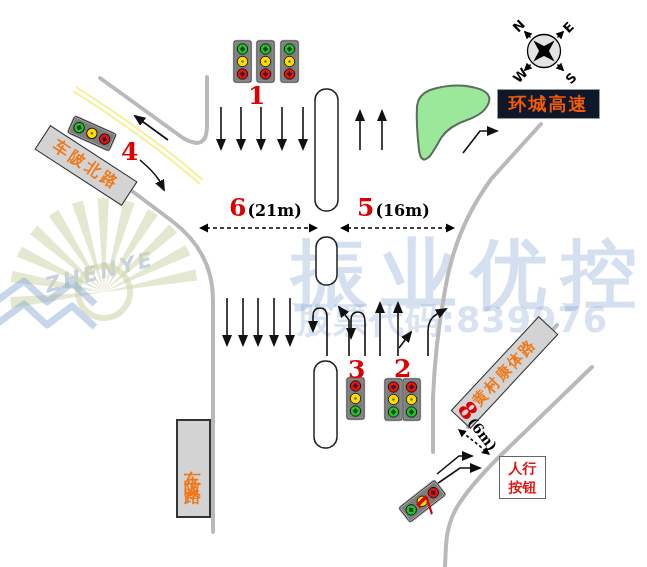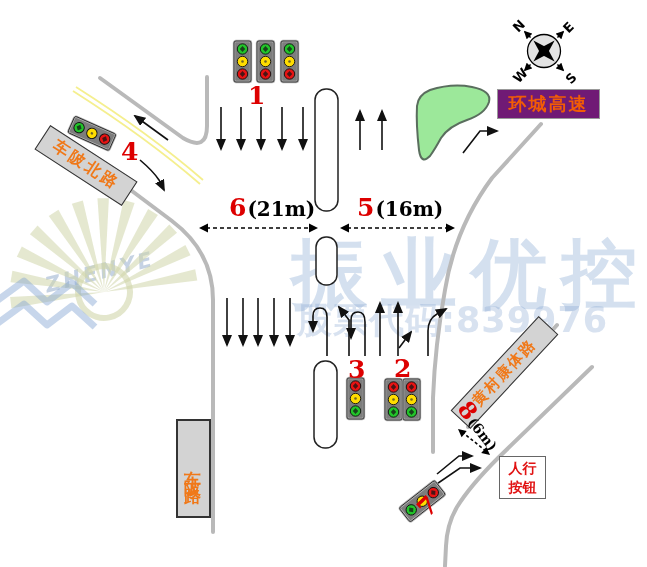--- a/index.html
+++ b/index.html
@@ -3,32 +3,32 @@
 <meta charset="utf-8">
 <style>
   html,body{margin:0;padding:0;background:#fff;}
   #stage{position:relative;width:647px;height:567px;background:#fff;overflow:hidden;
          font-family:"DejaVu Sans","Liberation Sans",sans-serif;}
   #stage > svg{position:absolute;left:0;top:0;z-index:2;}
   .txt{position:absolute;white-space:nowrap;z-index:3;line-height:1;}
   .num{font-family:"DejaVu Serif","Liberation Serif",serif;font-weight:bold;
        color:var(--number_red);font-size:25px;}
   .meas{font-family:"DejaVu Serif","Liberation Serif",serif;font-weight:bold;
-        color:#000;font-size:20px;}
+        color:#000;font-size:16px;}
   .numgrp{display:flex;align-items:baseline;gap:1px;}
   .roadlbl{position:absolute;display:flex;align-items:center;justify-content:center;
            background:#d3d3d3;border:1.5px solid #333;color:var(--label_orange);
            font-weight:bold;z-index:3;}
   #lbl-chebei-north{left:34px;top:151px;width:102px;height:27px;transform:rotate(33deg);
                     font-size:16px;letter-spacing:3px;}
   #lbl-huangcun{left:440px;top:359px;width:127px;height:25px;transform:rotate(-47deg);
                 font-size:15px;letter-spacing:2px;}
   #lbl-chebei-south{left:176px;top:419px;width:31px;height:95px;writing-mode:vertical-rl;
                     font-size:17px;letter-spacing:8px;border-width:2px;}
-  #lbl-huancheng{left:497px;top:89px;width:101px;height:28px;background:#701a75;
+  #lbl-huancheng{left:497px;top:89px;width:101px;height:28px;background:#0f172a;
                  border:1px solid #999;color:#f25c05;font-size:18px;letter-spacing:2px;font-family:Liberation Serif, serif;}
   #lbl-ped-btn{left:499px;top:456px;width:45px;height:41px;background:#fff;
                border:1.5px solid #666;color:#e11212;font-size:14px;
                flex-direction:column;line-height:1.35;}
   
   .wm{position:absolute;z-index:1;font-weight:bold;white-space:nowrap;}
   #wm1{left:291px;top:224px;font-size:76px;color:rgba(125,160,205,.33);letter-spacing:14px;}
   #wm2{left:297px;top:297px;font-size:35px;color:rgba(125,160,205,.30);letter-spacing:1px;}
   #wm-zhenye{left:44px;top:262px;font-size:21px;color:rgba(140,165,200,.5);
              letter-spacing:3px;transform:rotate(-14deg);font-style:italic;}

